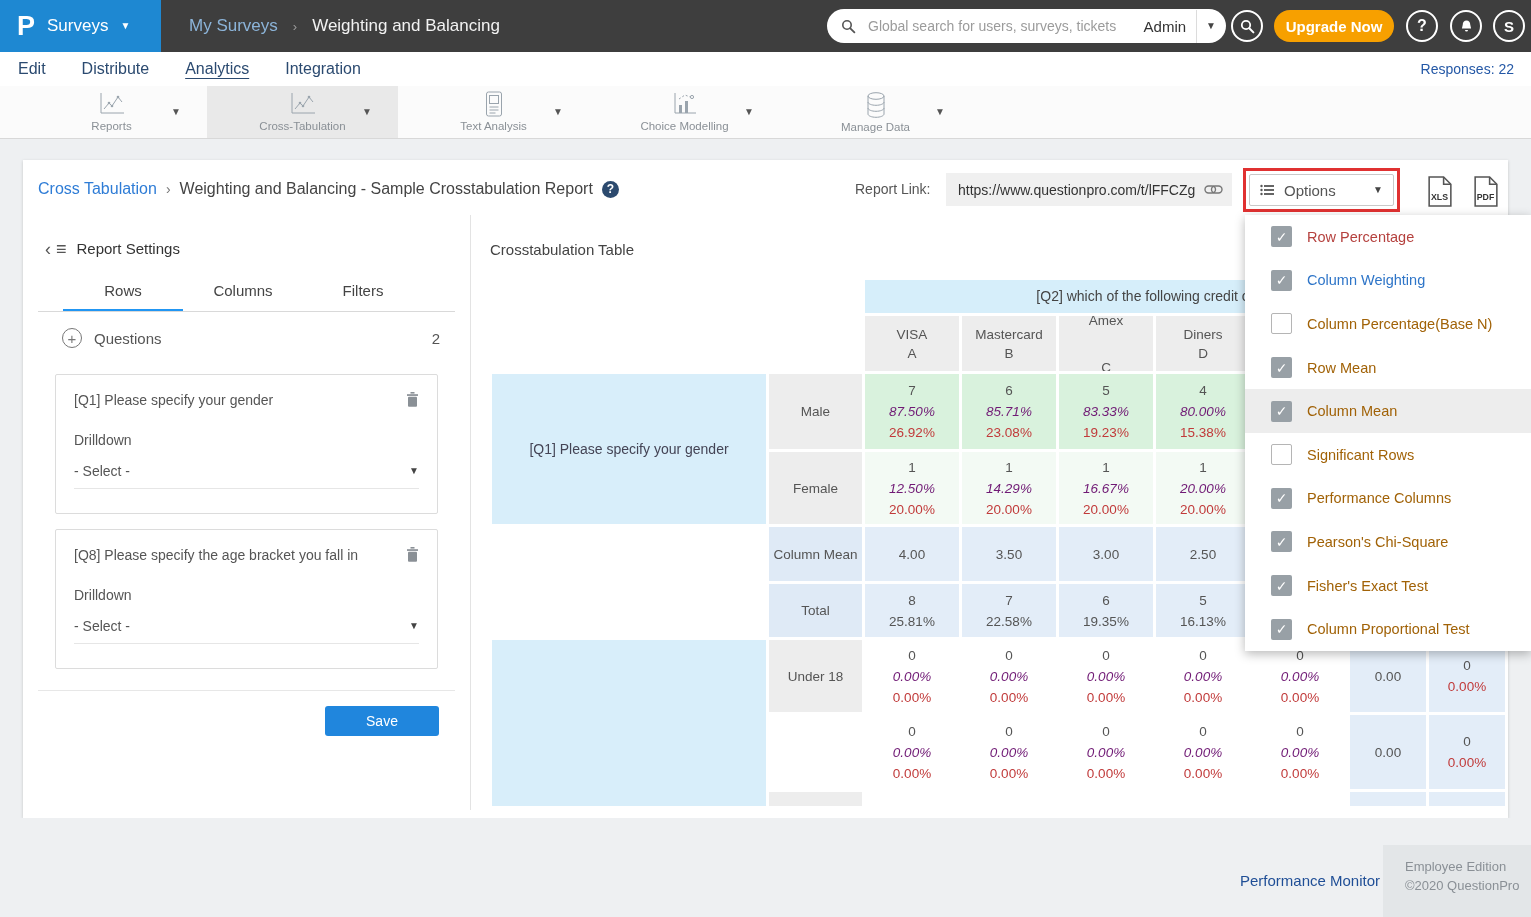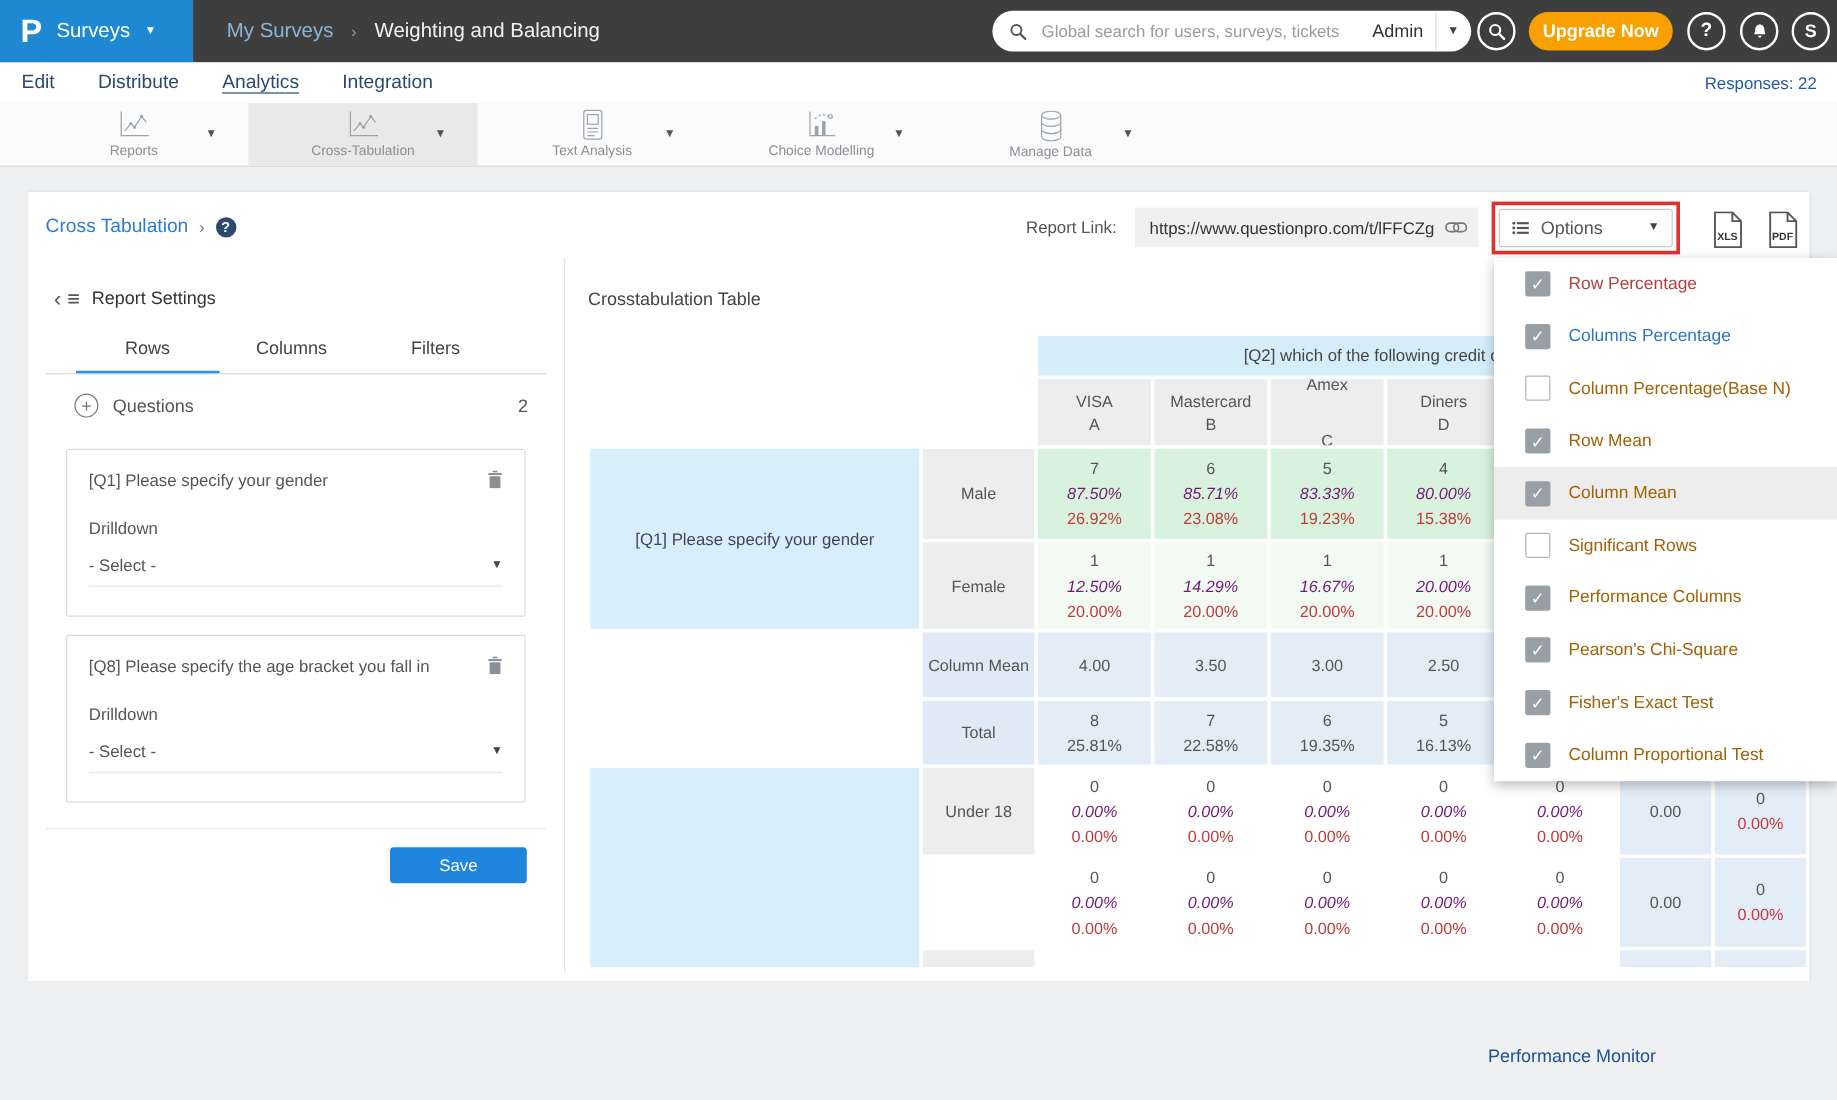--- a/index.html
+++ b/index.html
@@ -259,20 +259,21 @@
       <div class="module-label">Manage Data</div>
       <span class="caret module-caret">▼</span>
     </div>
   </div>
 
 <div class="card">
 
   <div class="rh-left">
     <span class="rh-link">Cross Tabulation</span>
     <span class="rh-sep">›</span>
+    <span class="rh-title">Weighting and Balancing - Sample Crosstabulation Report</span>
     <span class="q-help">?</span>
   </div>
 
   <div class="rl-label">Report Link:</div>
   <div class="url-box">
     <span class="url-text">https://www.questionpro.com/t/lFFCZg</span>
     <span>
       <svg width="19" height="11" viewBox="0 0 19 11">
           <rect x="1" y="2" width="10.5" height="7" rx="3.5" fill="none" stroke="#777" stroke-width="1.4"></rect>
           <rect x="7.5" y="2" width="10.5" height="7" rx="3.5" fill="none" stroke="#777" stroke-width="1.4"></rect>
@@ -541,21 +542,21 @@
     </div>
 </div>
 
 <div class="menu">
     <div class="menu-item">
       <span class="cb checked">✓</span>
       <span class="menu-label" style="color: rgb(181, 65, 62);">Row Percentage</span>
     </div>
     <div class="menu-item">
       <span class="cb checked">✓</span>
-      <span class="menu-label" style="color: rgb(46, 117, 200);">Columns Percentage</span>
+      <span class="menu-label" style="color: rgb(46, 117, 200);">Column Weighting</span>
     </div>
     <div class="menu-item">
       <span class="cb un"></span>
       <span class="menu-label">Column Percentage(Base N)</span>
     </div>
     <div class="menu-item">
       <span class="cb checked">✓</span>
       <span class="menu-label">Row Mean</span>
     </div>
     <div class="menu-item highlight">
@@ -579,13 +580,17 @@
       <span class="menu-label">Fisher's Exact Test</span>
     </div>
     <div class="menu-item">
       <span class="cb checked">✓</span>
       <span class="menu-label">Column Proportional Test</span>
     </div>
   </div>
 
 <div class="footer">
   <span class="perf">Performance Monitor</span>
+  <div class="edition-box">
+    <div>Employee Edition</div>
+    <div>©2020 QuestionPro</div>
+  </div>
 </div>
 
 </body></html>

